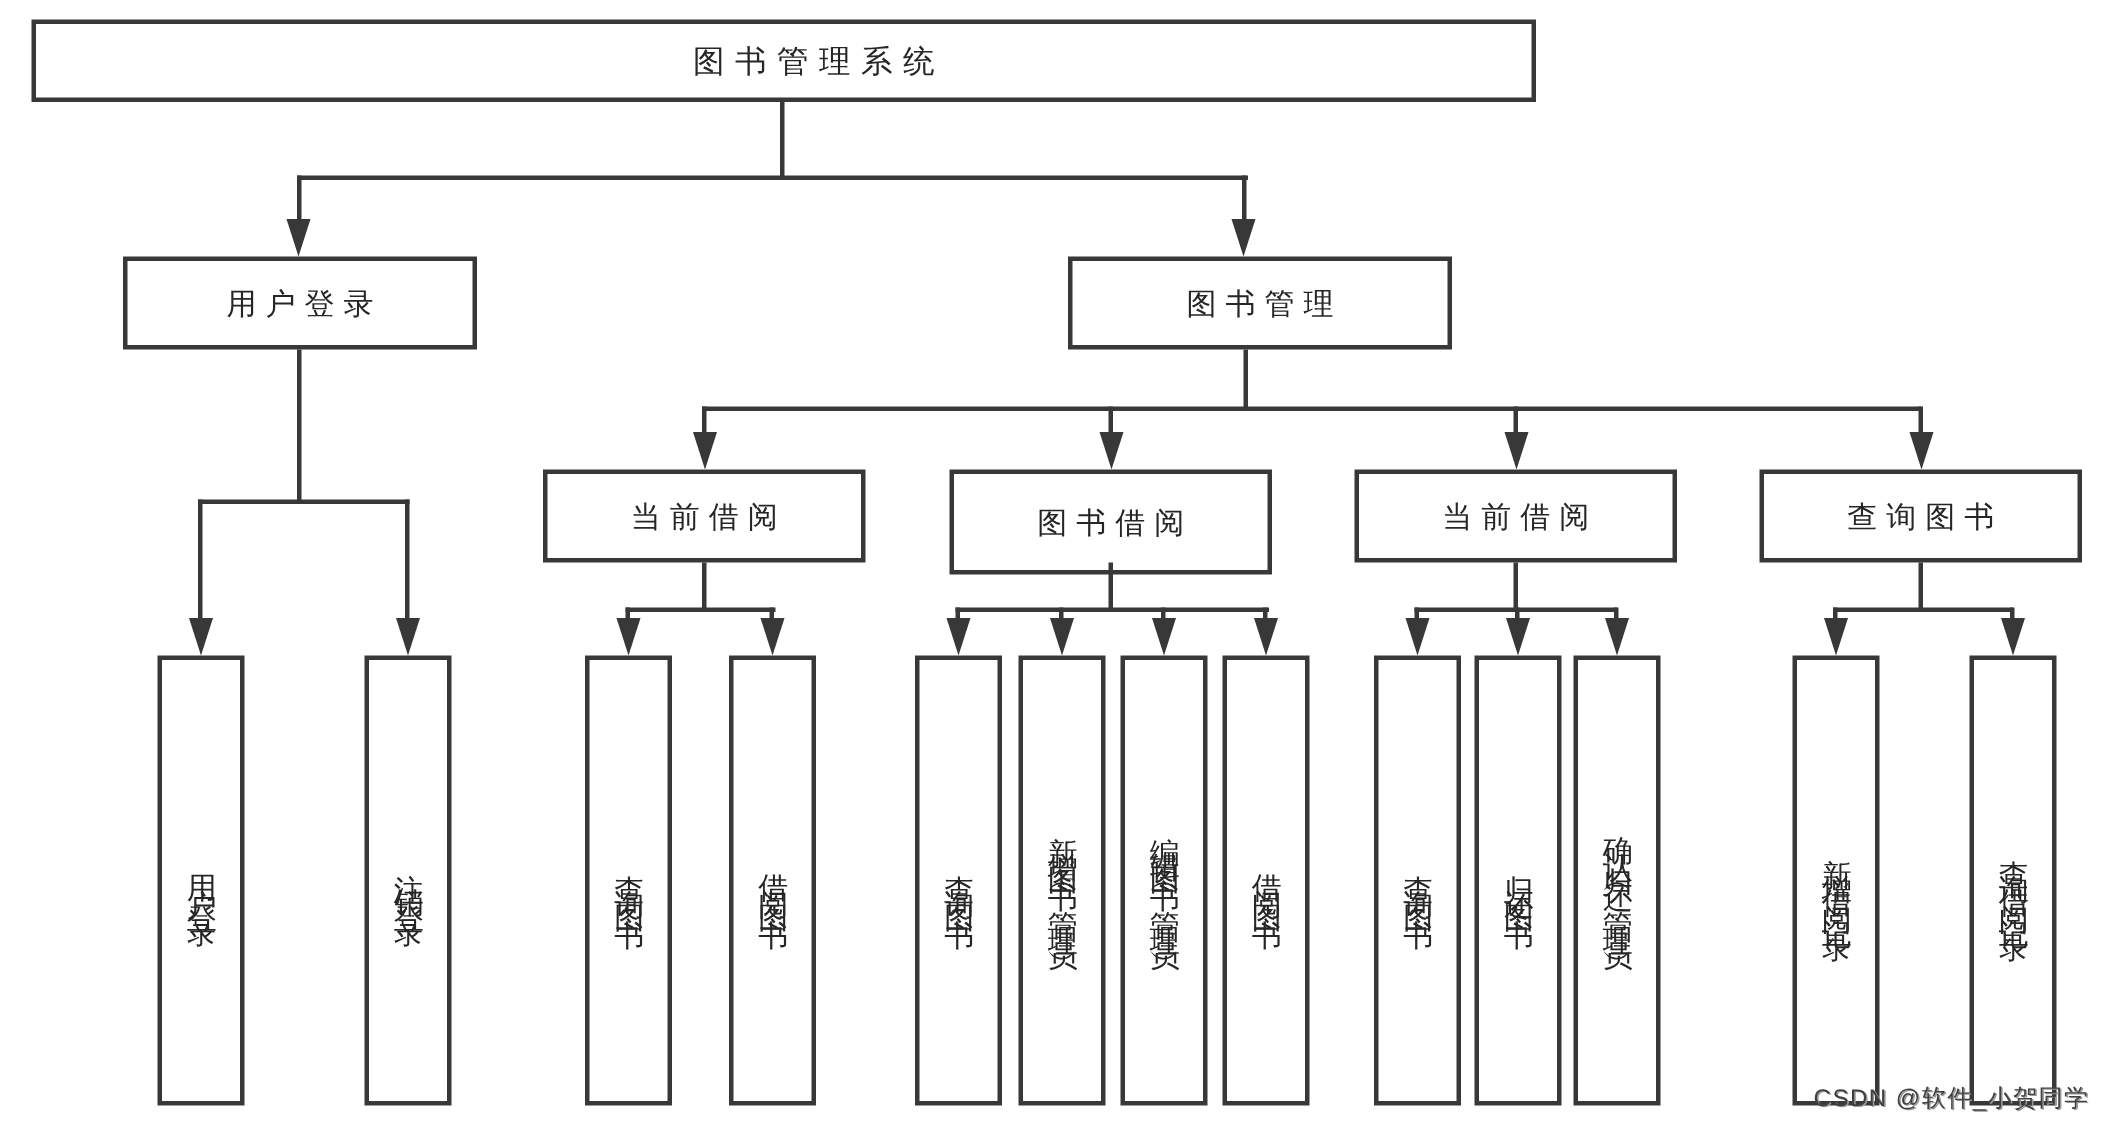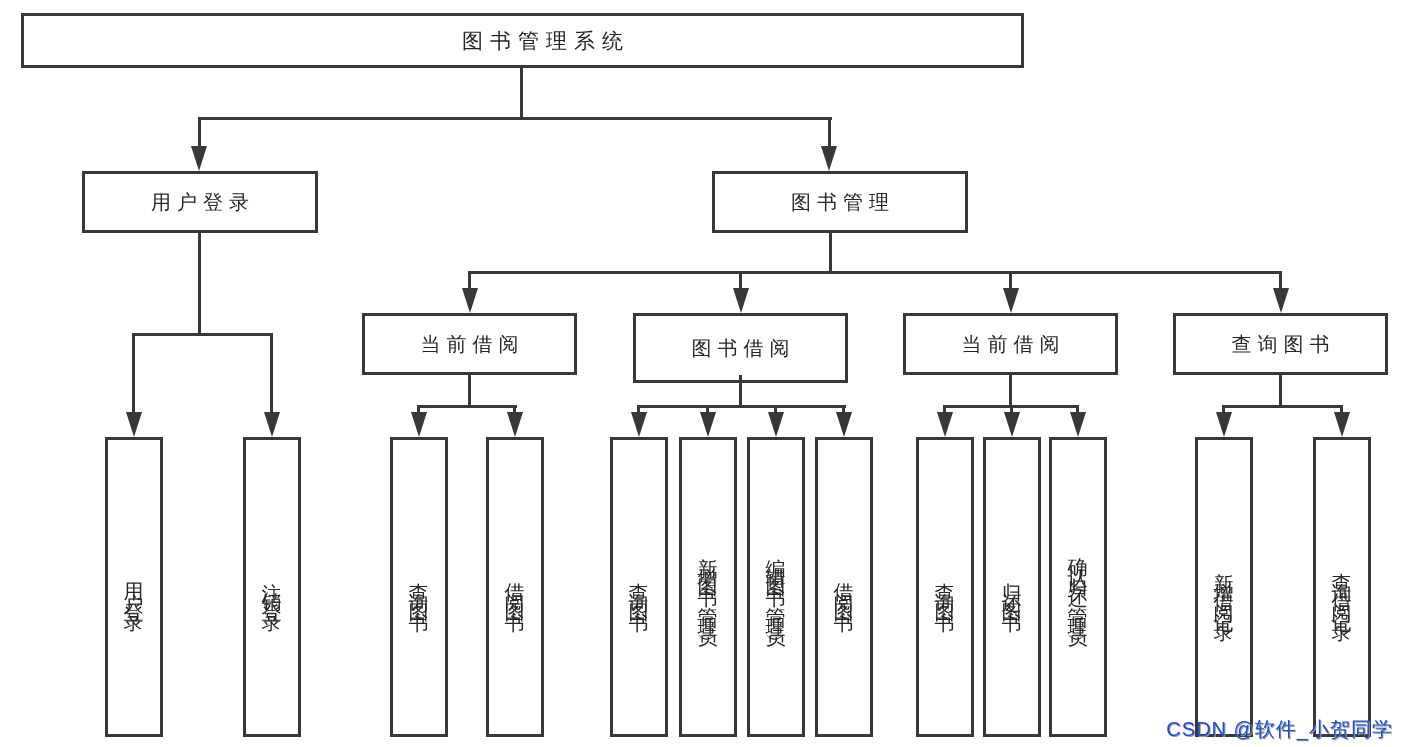--- a/index.html
+++ b/index.html
@@ -53,22 +53,22 @@
     width: 0;
     height: 0;
     border-left: 8px solid transparent;
     border-right: 8px solid transparent;
     border-top: 25px solid #383838;
   }
   .watermark {
     position: absolute;
     right: 12px;
     bottom: 4px;
-    font-size: 20px;
-    color: #1d4ed8;
+    font-size: 16px;
+    color: #404040;
     text-shadow: 1px 1px 0 #9a9a9a;
     letter-spacing: 1px;
     white-space: nowrap;
     margin-top: 24px;
   }
 </style>
 </head>
 <body>
 
 <div class="canvas">

